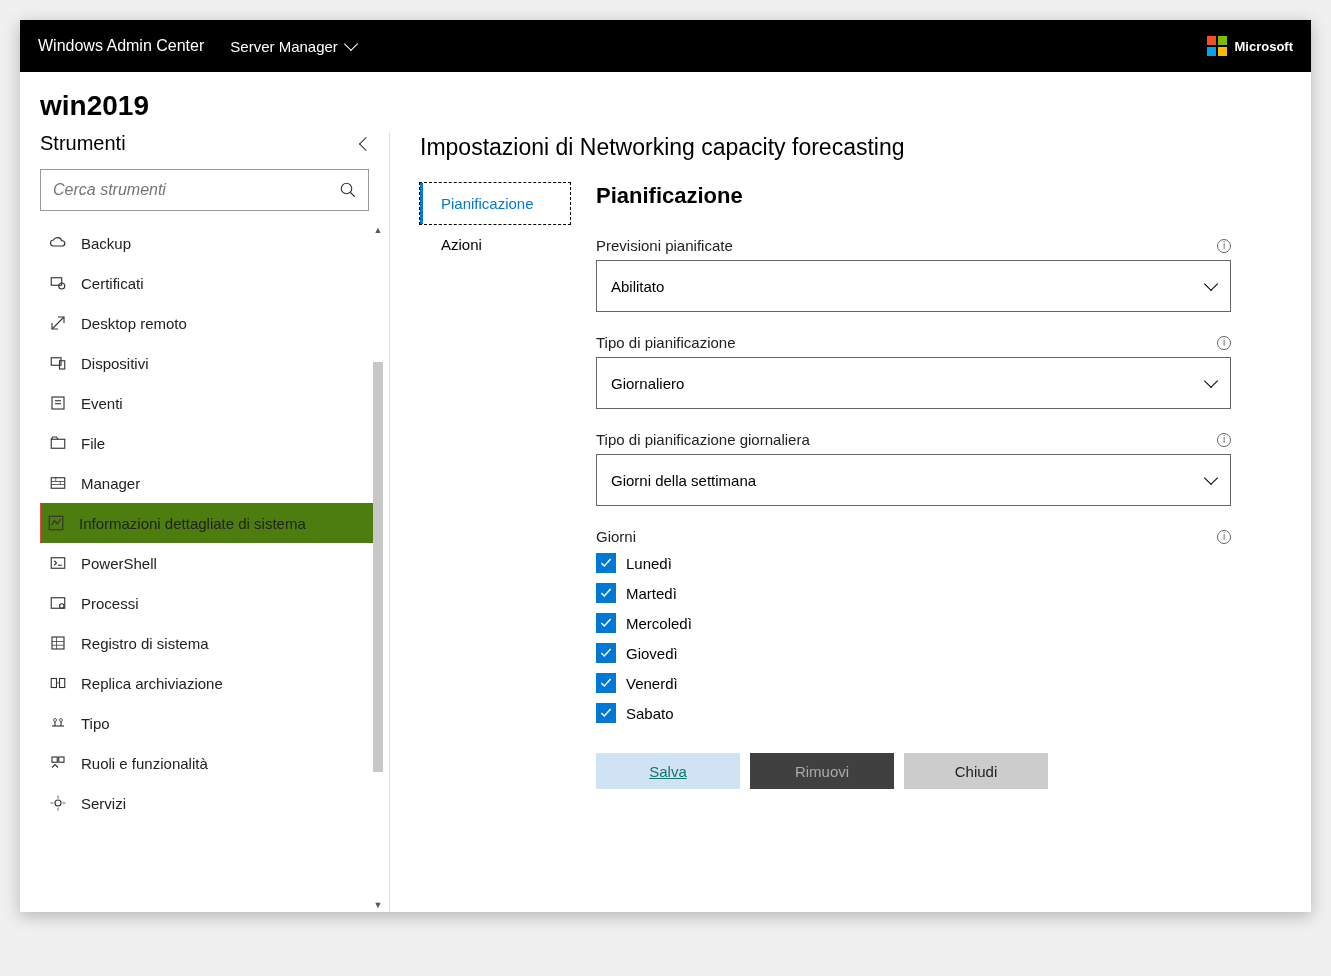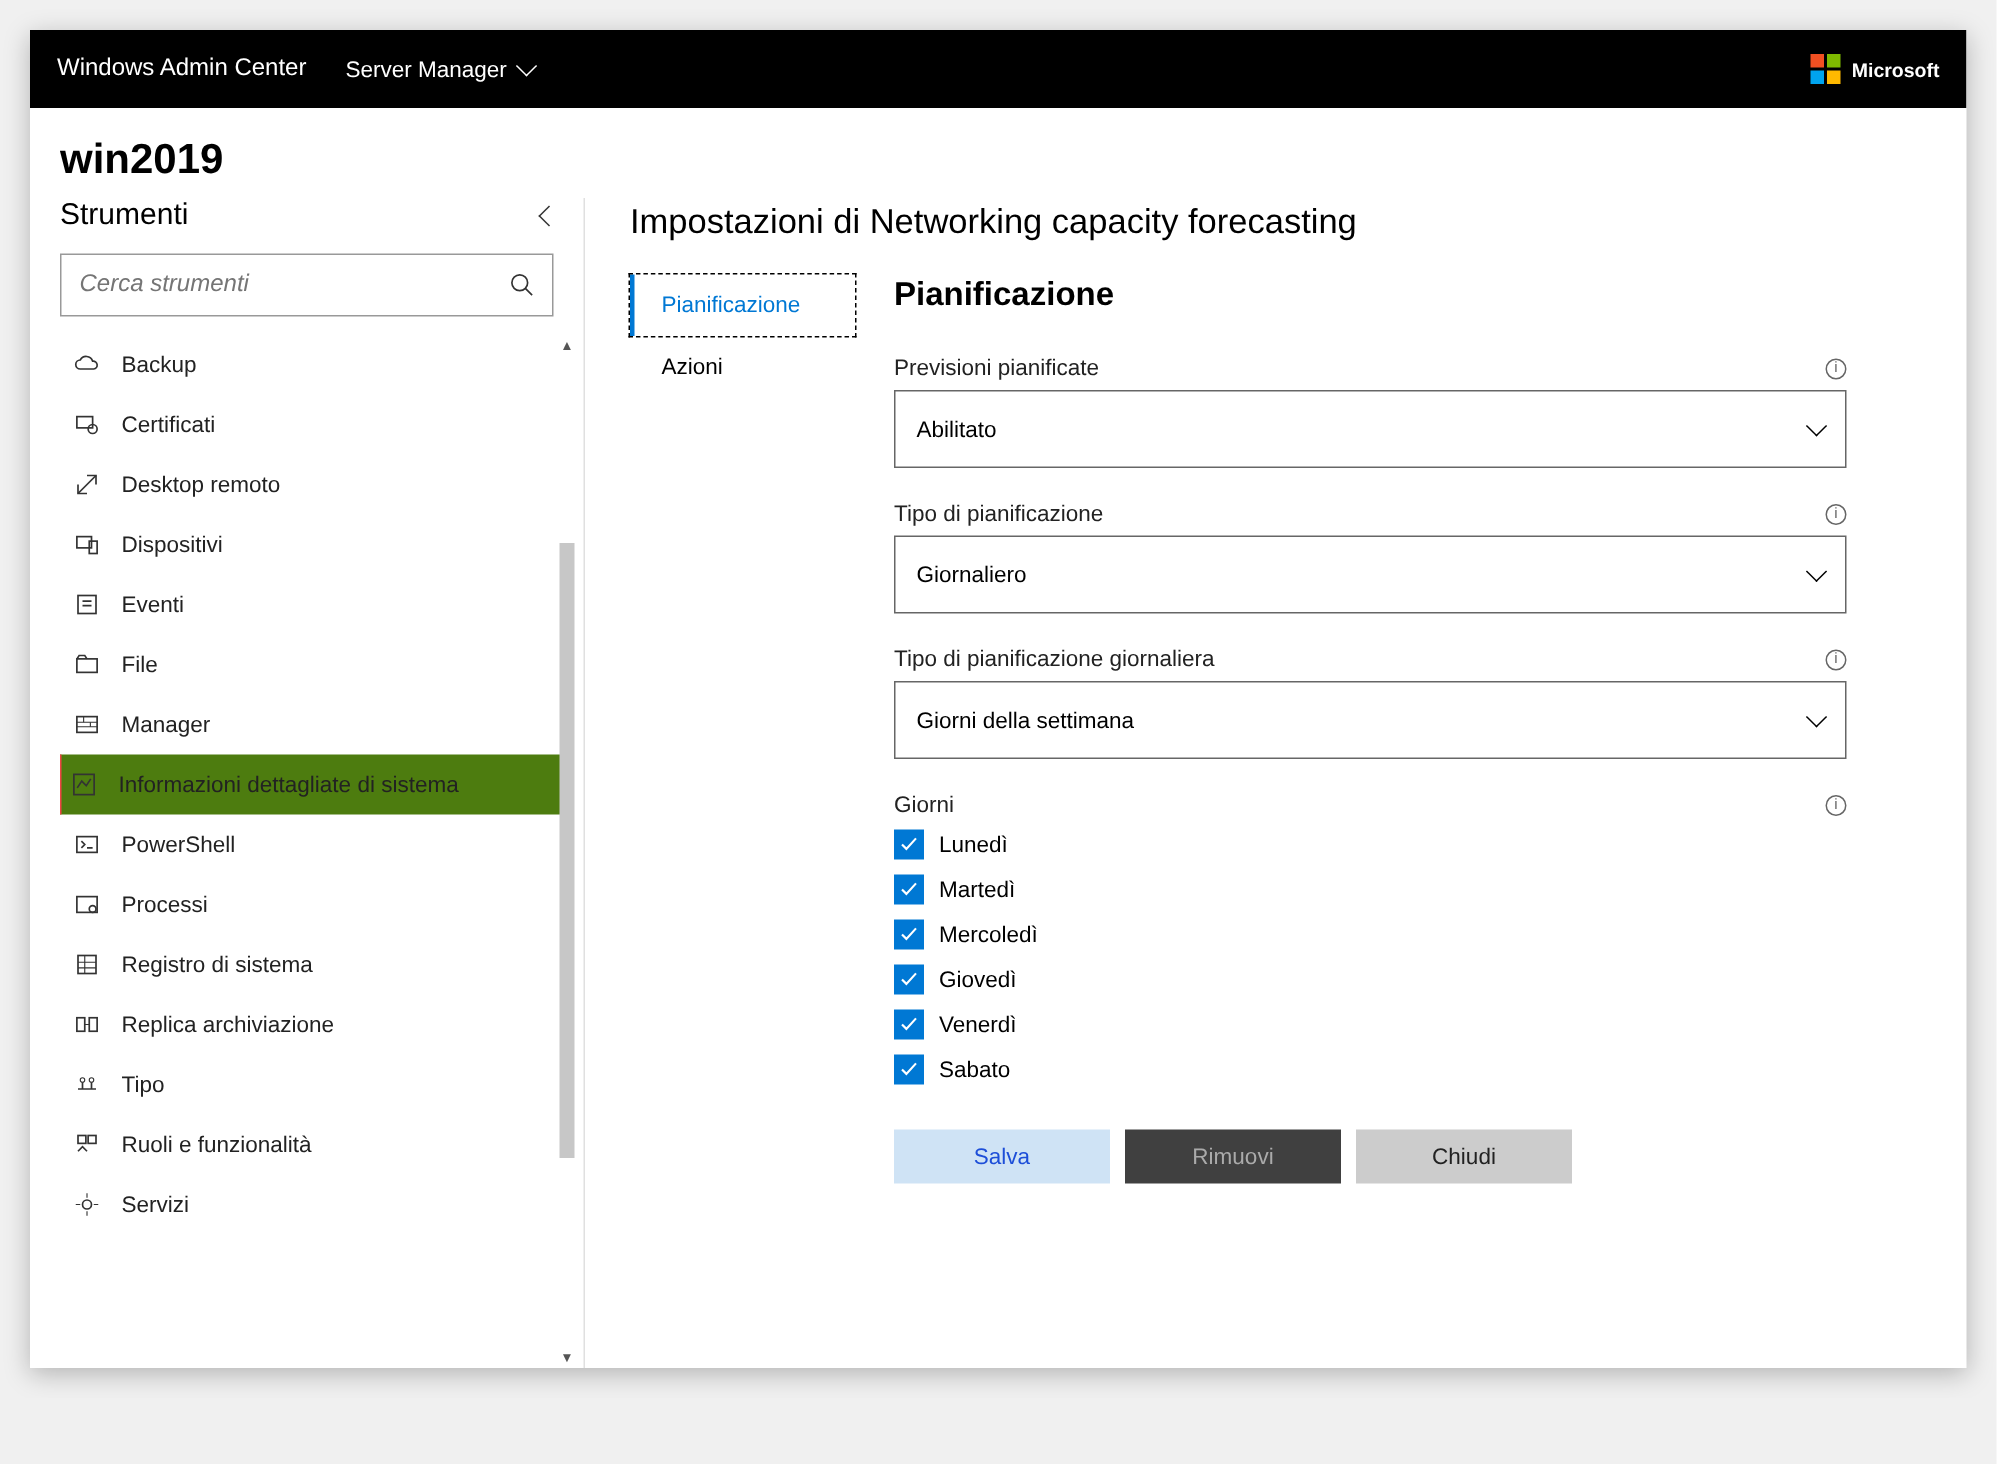--- a/index.html
+++ b/index.html
@@ -64,21 +64,21 @@
 .field-label { font-size: 15px; color: #222; }
 .info-icon { width: 14px; height: 14px; border: 1px solid #666; border-radius: 50%; display: inline-flex; align-items: center; justify-content: center; font-size: 10px; color: #666; cursor: pointer; }
 .select-box { width: 100%; height: 52px; border: 1px solid #666; display: flex; align-items: center; justify-content: space-between; padding: 0 14px; font-size: 15px; cursor: pointer; background: #fff; }
 .checkbox-list { display: flex; flex-direction: column; gap: 10px; margin-top: 8px; }
 .checkbox-row { display: flex; align-items: center; gap: 10px; cursor: pointer; }
 .checkbox { width: 20px; height: 20px; background: #0078d4; display: flex; align-items: center; justify-content: center; }
 .checkbox svg { stroke: #fff; stroke-width: 2.5; fill: none; }
 .checkbox-label { font-size: 15px; }
 .button-row { display: flex; gap: 10px; margin-top: 30px; }
 .btn { width: 144px; height: 36px; border: none; font-size: 15px; cursor: pointer; }
-.btn-save { background: #cfe3f5; color: #1d4ed8; }
+.btn-save { background: #cfe3f5; color: #0f766e; text-decoration: underline; }
 .btn-remove { background: #404040; color: #aaa; }
 .btn-close { background: #ccc; color: #222; }
 svg { display: block; }
 </style>
 </head>
 <body>
 
 <div class="window">
 
   <div class="topbar">

